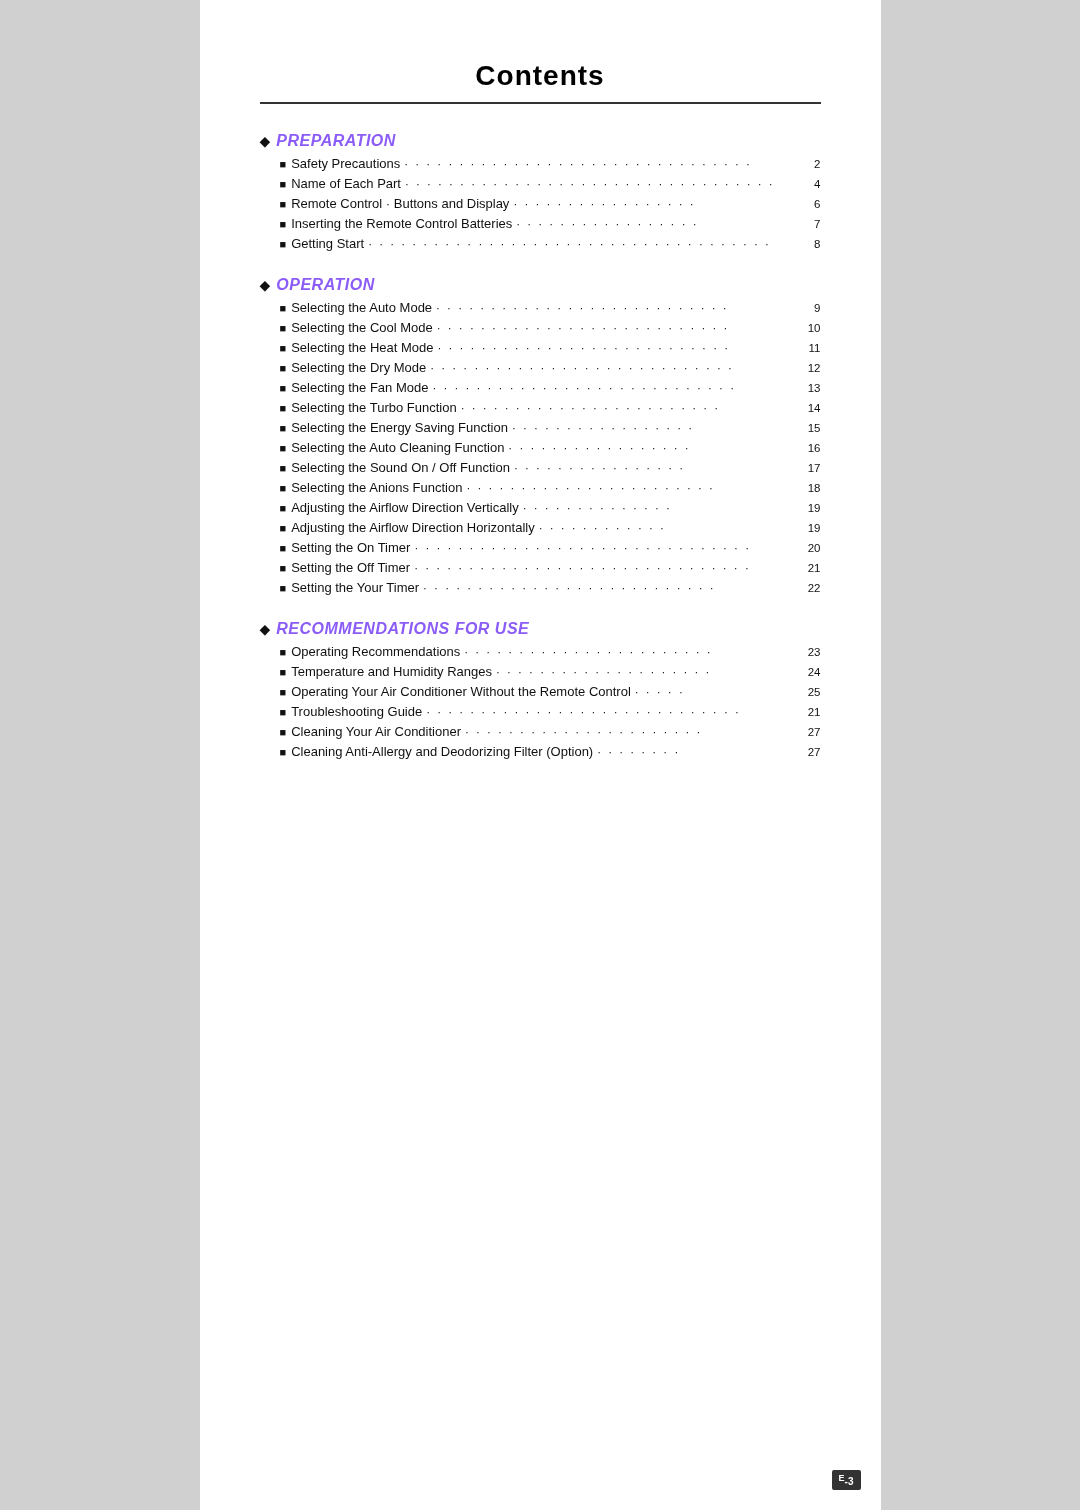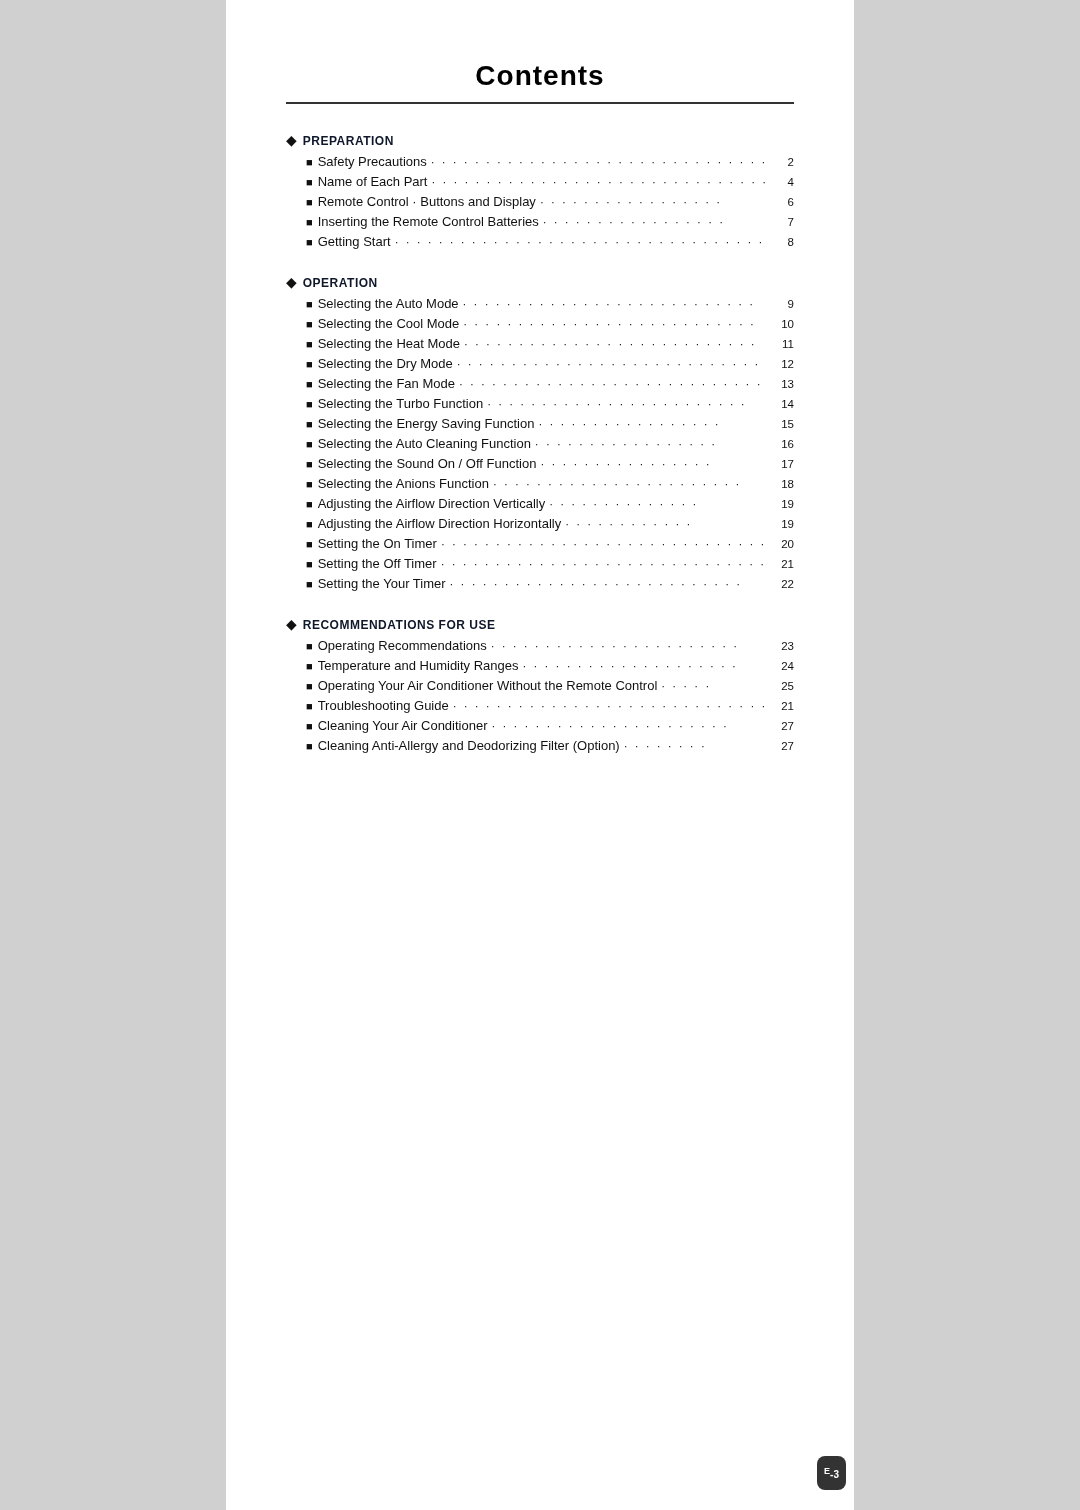--- a/index.html
+++ b/index.html
@@ -7,21 +7,21 @@
     body {
       background-color: #d0d0d0;
       display: flex;
       justify-content: center;
       align-items: flex-start;
       min-height: 1510px;
       font-family: Arial, Helvetica, sans-serif;
     }
 
     .page {
-      width: 628px;
+      width: 681px;
       min-height: 1510px;
       background: #ffffff;
       position: relative;
       padding: 60px 60px 60px 60px;
     }
 
     .page-title {
       text-align: center;
       font-size: 28px;
       font-weight: bold;
@@ -45,25 +45,26 @@
       margin-bottom: 6px;
     }
 
     .diamond {
       font-size: 14px;
       margin-right: 6px;
       color: #111;
     }
 
     .section-title {
-      font-size: 12px;
+      font-size: 16px;
       font-weight: bold;
+      font-style: italic;
       text-transform: uppercase;
       letter-spacing: 0.5px;
-      color: #0f172a;
+      color: #8b5cf6;
       font-variant: small-caps;
     }
 
     .toc-item {
       display: flex;
       align-items: baseline;
       margin-bottom: 2px;
       padding-left: 20px;
     }
 
@@ -97,26 +98,26 @@
       font-size: 11.5px;
       color: #111;
       flex-shrink: 0;
       min-width: 20px;
       text-align: right;
     }
 
     .page-number-badge {
       position: absolute;
       bottom: 20px;
-      right: 8px;
+      right: 20px;
       background: #333;
       color: #fff;
       font-size: 10px;
-      padding: 10px 7px;
-      border-radius: 8px;
+      padding: 3px 7px;
+      border-radius: 2px;
       font-weight: bold;
     }
 
     .e-label {
       font-size: 9px;
       vertical-align: super;
       letter-spacing: 0;
     }
   </style>
 </head>

